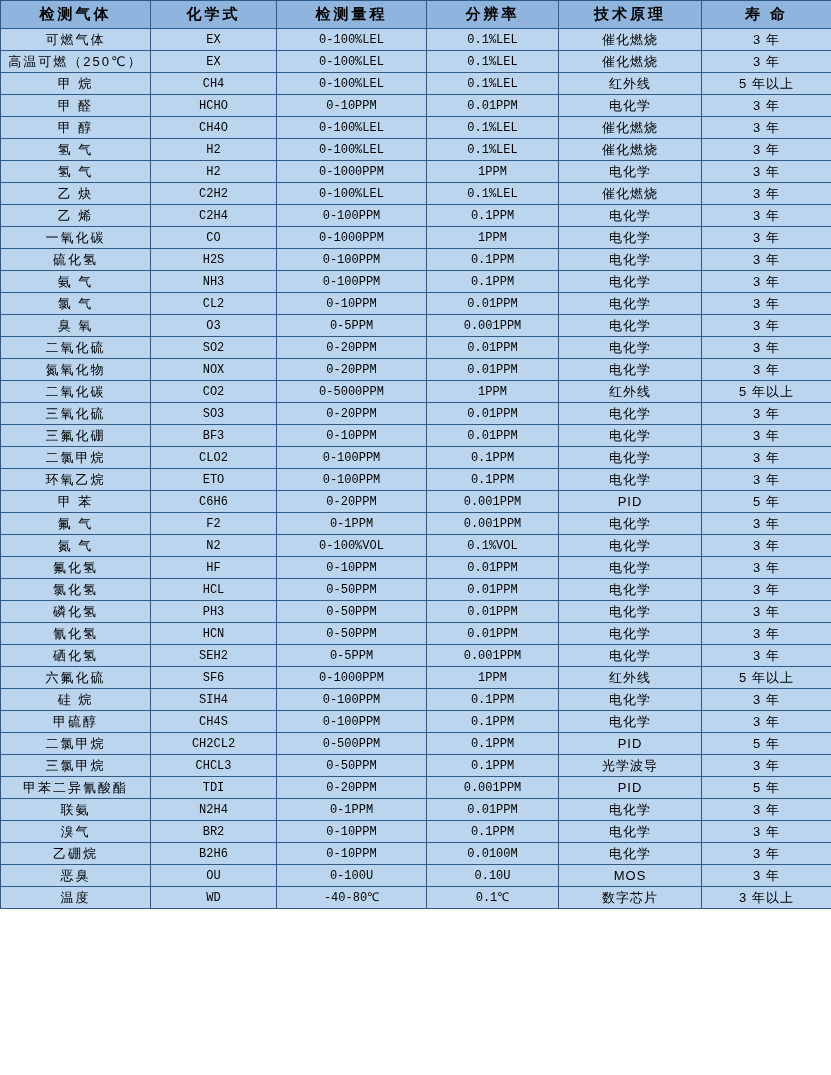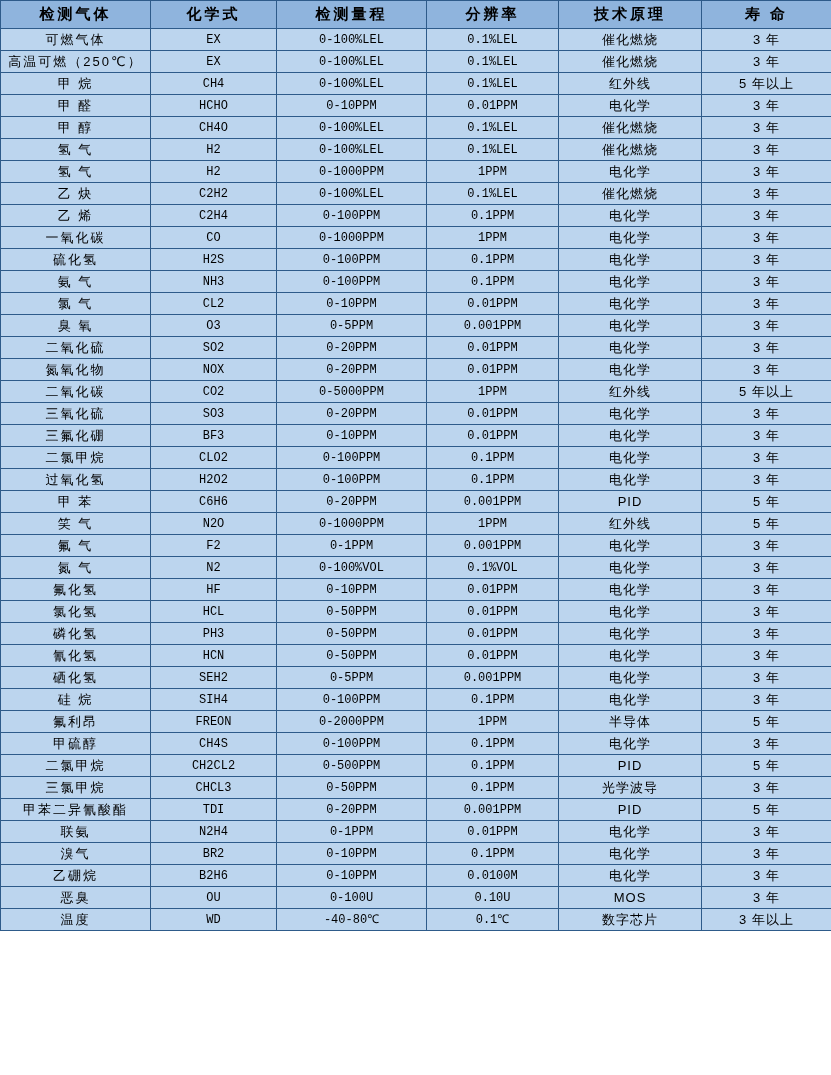--- a/index.html
+++ b/index.html
@@ -237,44 +237,36 @@
       </tr>
       <tr>
         <td class="name">二氯甲烷</td>
         <td class="formula">CLO2</td>
         <td class="range">0-100PPM</td>
         <td class="res">0.1PPM</td>
         <td class="principle">电化学</td>
         <td class="life">3 年</td>
       </tr>
       <tr>
-        <td class="name">过氧化氢</td>
-        <td class="formula">H2O2</td>
+        <td class="name">环氧乙烷</td>
+        <td class="formula">ETO</td>
         <td class="range">0-100PPM</td>
         <td class="res">0.1PPM</td>
         <td class="principle">电化学</td>
         <td class="life">3 年</td>
       </tr>
       <tr>
         <td class="name">甲 苯</td>
         <td class="formula">C6H6</td>
         <td class="range">0-20PPM</td>
         <td class="res">0.001PPM</td>
         <td class="principle">PID</td>
         <td class="life">5 年</td>
       </tr>
       <tr>
-        <td class="name">笑 气</td>
-        <td class="formula">N2O</td>
-        <td class="range">0-1000PPM</td>
-        <td class="res">1PPM</td>
-        <td class="principle">红外线</td>
-        <td class="life">5 年</td>
-      </tr>
-      <tr>
         <td class="name">氟 气</td>
         <td class="formula">F2</td>
         <td class="range">0-1PPM</td>
         <td class="res">0.001PPM</td>
         <td class="principle">电化学</td>
         <td class="life">3 年</td>
       </tr>
       <tr>
         <td class="name">氮 气</td>
         <td class="formula">N2</td>
@@ -317,34 +309,34 @@
       </tr>
       <tr>
         <td class="name">硒化氢</td>
         <td class="formula">SEH2</td>
         <td class="range">0-5PPM</td>
         <td class="res">0.001PPM</td>
         <td class="principle">电化学</td>
         <td class="life">3 年</td>
       </tr>
       <tr>
+        <td class="name">六氟化硫</td>
+        <td class="formula">SF6</td>
+        <td class="range">0-1000PPM</td>
+        <td class="res">1PPM</td>
+        <td class="principle">红外线</td>
+        <td class="life">5 年以上</td>
+      </tr>
+      <tr>
         <td class="name">硅 烷</td>
         <td class="formula">SIH4</td>
         <td class="range">0-100PPM</td>
         <td class="res">0.1PPM</td>
         <td class="principle">电化学</td>
         <td class="life">3 年</td>
-      </tr>
-      <tr>
-        <td class="name">氟利昂</td>
-        <td class="formula">FREON</td>
-        <td class="range">0-2000PPM</td>
-        <td class="res">1PPM</td>
-        <td class="principle">半导体</td>
-        <td class="life">5 年</td>
       </tr>
       <tr>
         <td class="name">甲硫醇</td>
         <td class="formula">CH4S</td>
         <td class="range">0-100PPM</td>
         <td class="res">0.1PPM</td>
         <td class="principle">电化学</td>
         <td class="life">3 年</td>
       </tr>
       <tr>

